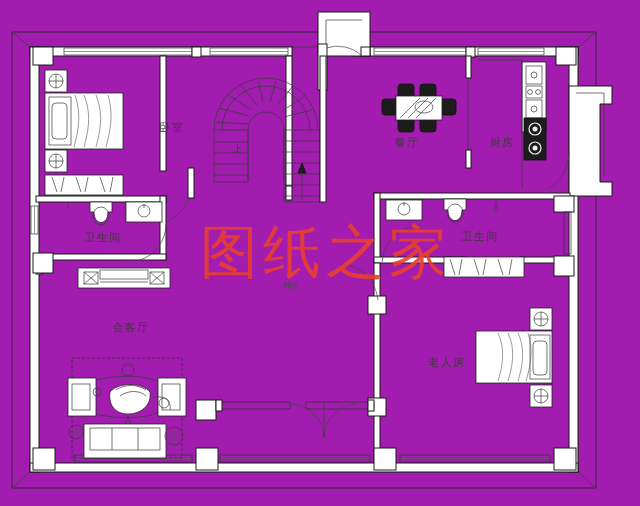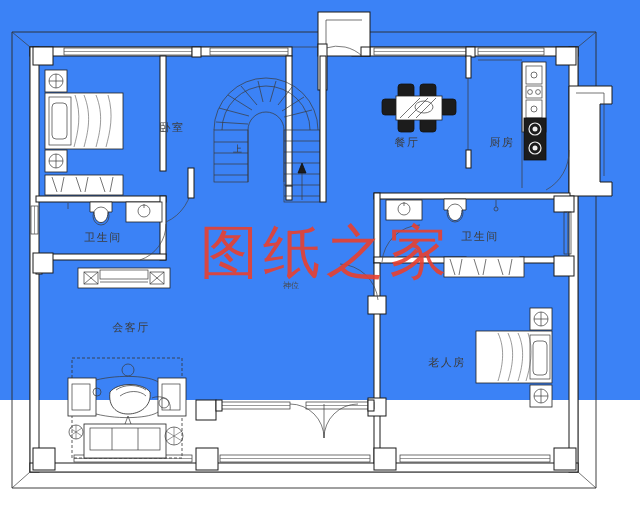--- a/index.html
+++ b/index.html
@@ -1,18 +1,18 @@
 <!DOCTYPE html>
 <html><head>
 <meta charset="utf-8">
 <style>
   html,body{margin:0;padding:0;background:#ffffff;}
   body{width:640px;height:506px;overflow:hidden;
        font-family:"DejaVu Sans","Liberation Sans",sans-serif;}
-  #plan-root{position:relative;width:640px;height:400px;background:#3b82f6;}
+  #plan-root{position:relative;width:640px;height:506px;background:#a21caf;}
   svg#floorplan{position:absolute;left:0;top:0;width:640px;height:506px;display:block;}
   .wall{fill:#ffffff;stroke:#1a1a1a;stroke-width:1;}
   .wallthin{fill:none;stroke:#2b2b2b;stroke-width:0.9;}
   .hair{fill:none;stroke:#3a3a3a;stroke-width:0.7;}
   .hair2{fill:none;stroke:#555;stroke-width:0.6;}
   .furn{fill:#ffffff;stroke:#222;stroke-width:0.8;}
   .furn-dark{fill:#1c1c1c;stroke:#111;stroke-width:0.8;}
   .swing{fill:none;stroke:#444;stroke-width:0.7;}
   .winline{fill:none;stroke:#333;stroke-width:0.7;}
   .roomlabel{font-family:"DejaVu Sans","Liberation Sans",sans-serif;

